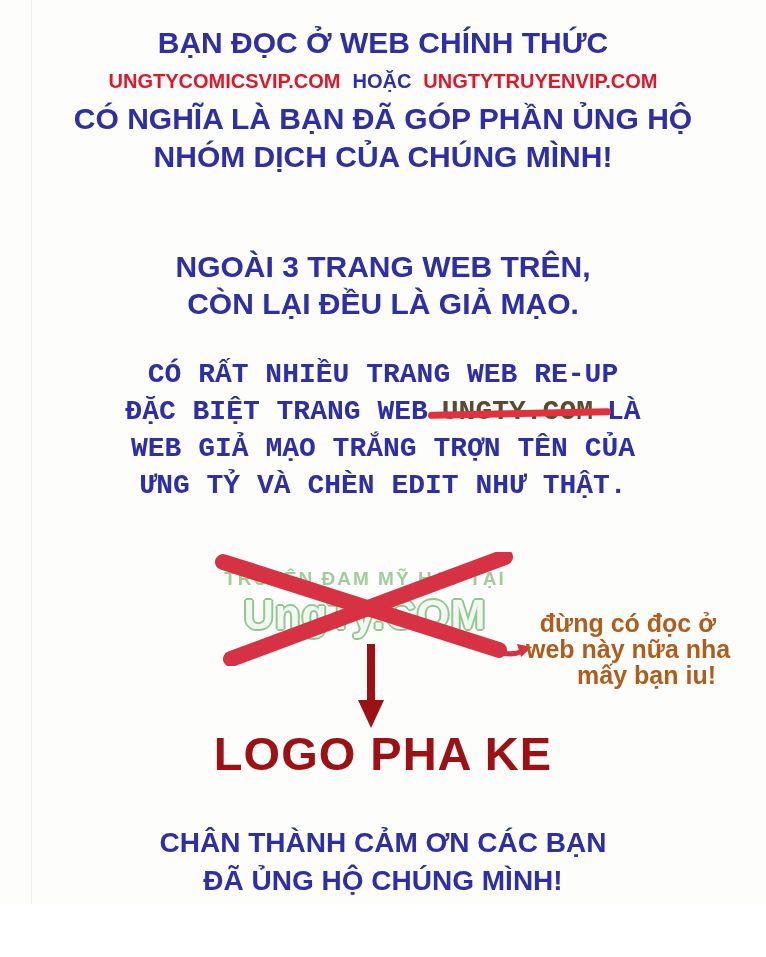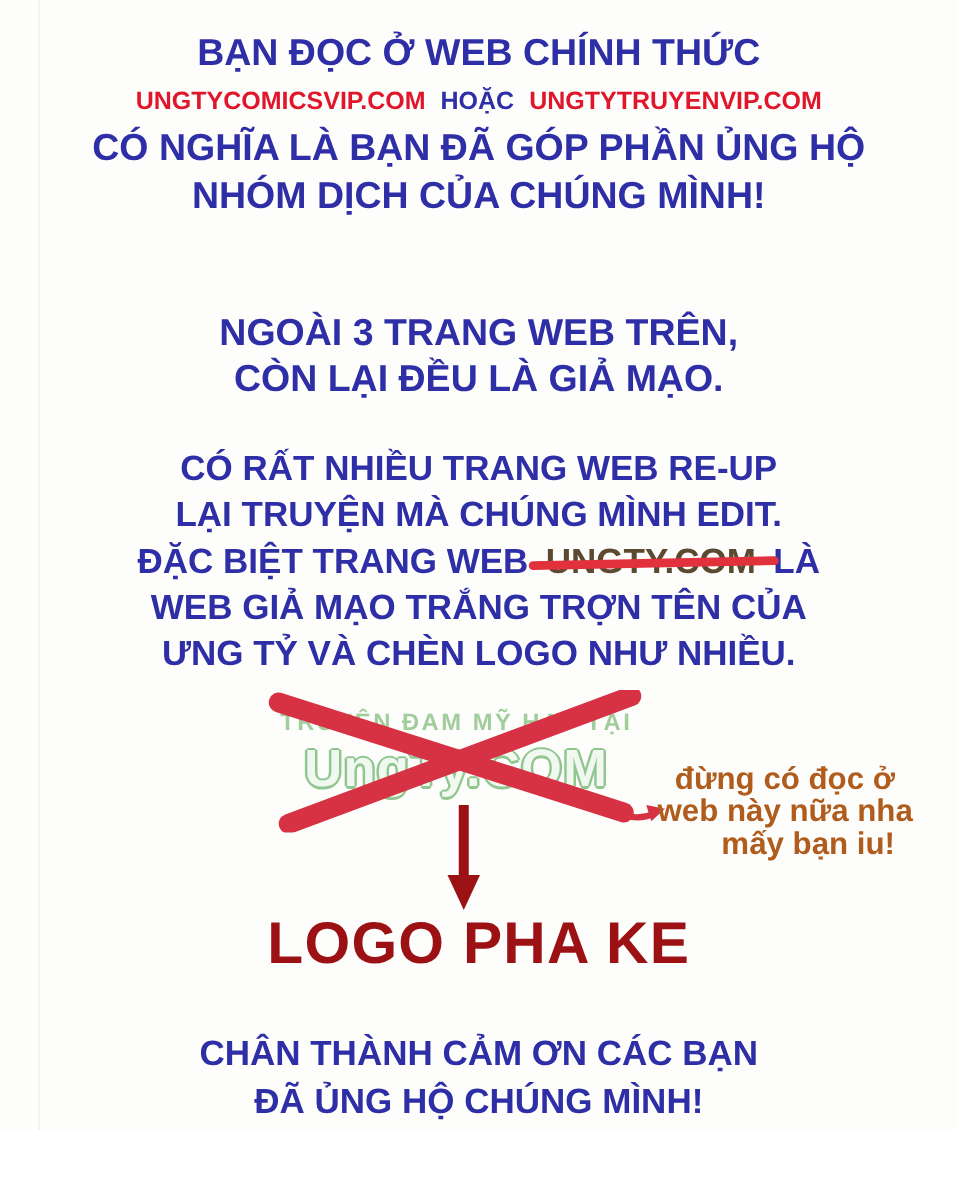--- a/index.html
+++ b/index.html
@@ -21,21 +21,21 @@
     text-align:center;
     white-space:nowrap;
   }
   .blue{color:#2e2ea6;}
   .red{color:#e0172b;}
   .darkred{color:#9c1114;}
   .header{top:24px;font-size:30px;line-height:38px;}
   .header .urls{font-size:20px;}
   .header .urls .seg{margin:0 6px;}
   .notice{top:248px;font-size:30px;line-height:37px;}
-  .warning{top:356px;font-size:28px;line-height:37px;}
+  .warning{top:356px;font-size:28px;line-height:37px;font-family:Liberation Mono, monospace;}
   .warning .seg{margin:0 5px;}
   .struck{
     color:#5c4a30;
     position:relative;
     display:inline-block;
     padding:0 4px;
   }
   .struck::after{
     content:"";
     position:absolute;left:-10px;right:-14px;top:46%;height:7px;
@@ -87,26 +87,25 @@
     <div class="blue">NHÓM DỊCH CỦA CHÚNG MÌNH!</div>
   </div>
 
   <div class="block notice blue">
     <div>NGOÀI 3 TRANG WEB TRÊN,</div>
     <div>CÒN LẠI ĐỀU LÀ GIẢ MẠO.</div>
   </div>
 
   <div class="block warning blue">
     <div>CÓ RẤT NHIỀU TRANG WEB RE-UP</div>
-    <div>LẠI TRUYỆN MÀ CHÚNG MÌNH EDIT.</div>
     <div>
       <span class="seg">ĐẶC BIỆT TRANG WEB</span><span class="struck seg">UNGTY.COM</span><span class="seg">LÀ</span>
     </div>
     <div>WEB GIẢ MẠO TRẮNG TRỢN TÊN CỦA</div>
-    <div>ƯNG TỶ VÀ CHÈN LOGO NHƯ NHIỀU.</div>
+    <div>ƯNG TỶ VÀ CHÈN EDIT NHƯ THẬT.</div>
   </div>
 
   <div class="hero">
 
     <div class="watermark">
       <div class="wm-tagline">TRUYỆN ĐAM MỸ HAY TẠI</div>
       <div class="wm-site">UngTy.COM</div>
     </div>
 
     <svg class="x-svg" width="335" height="114" viewBox="0 0 335 114">

